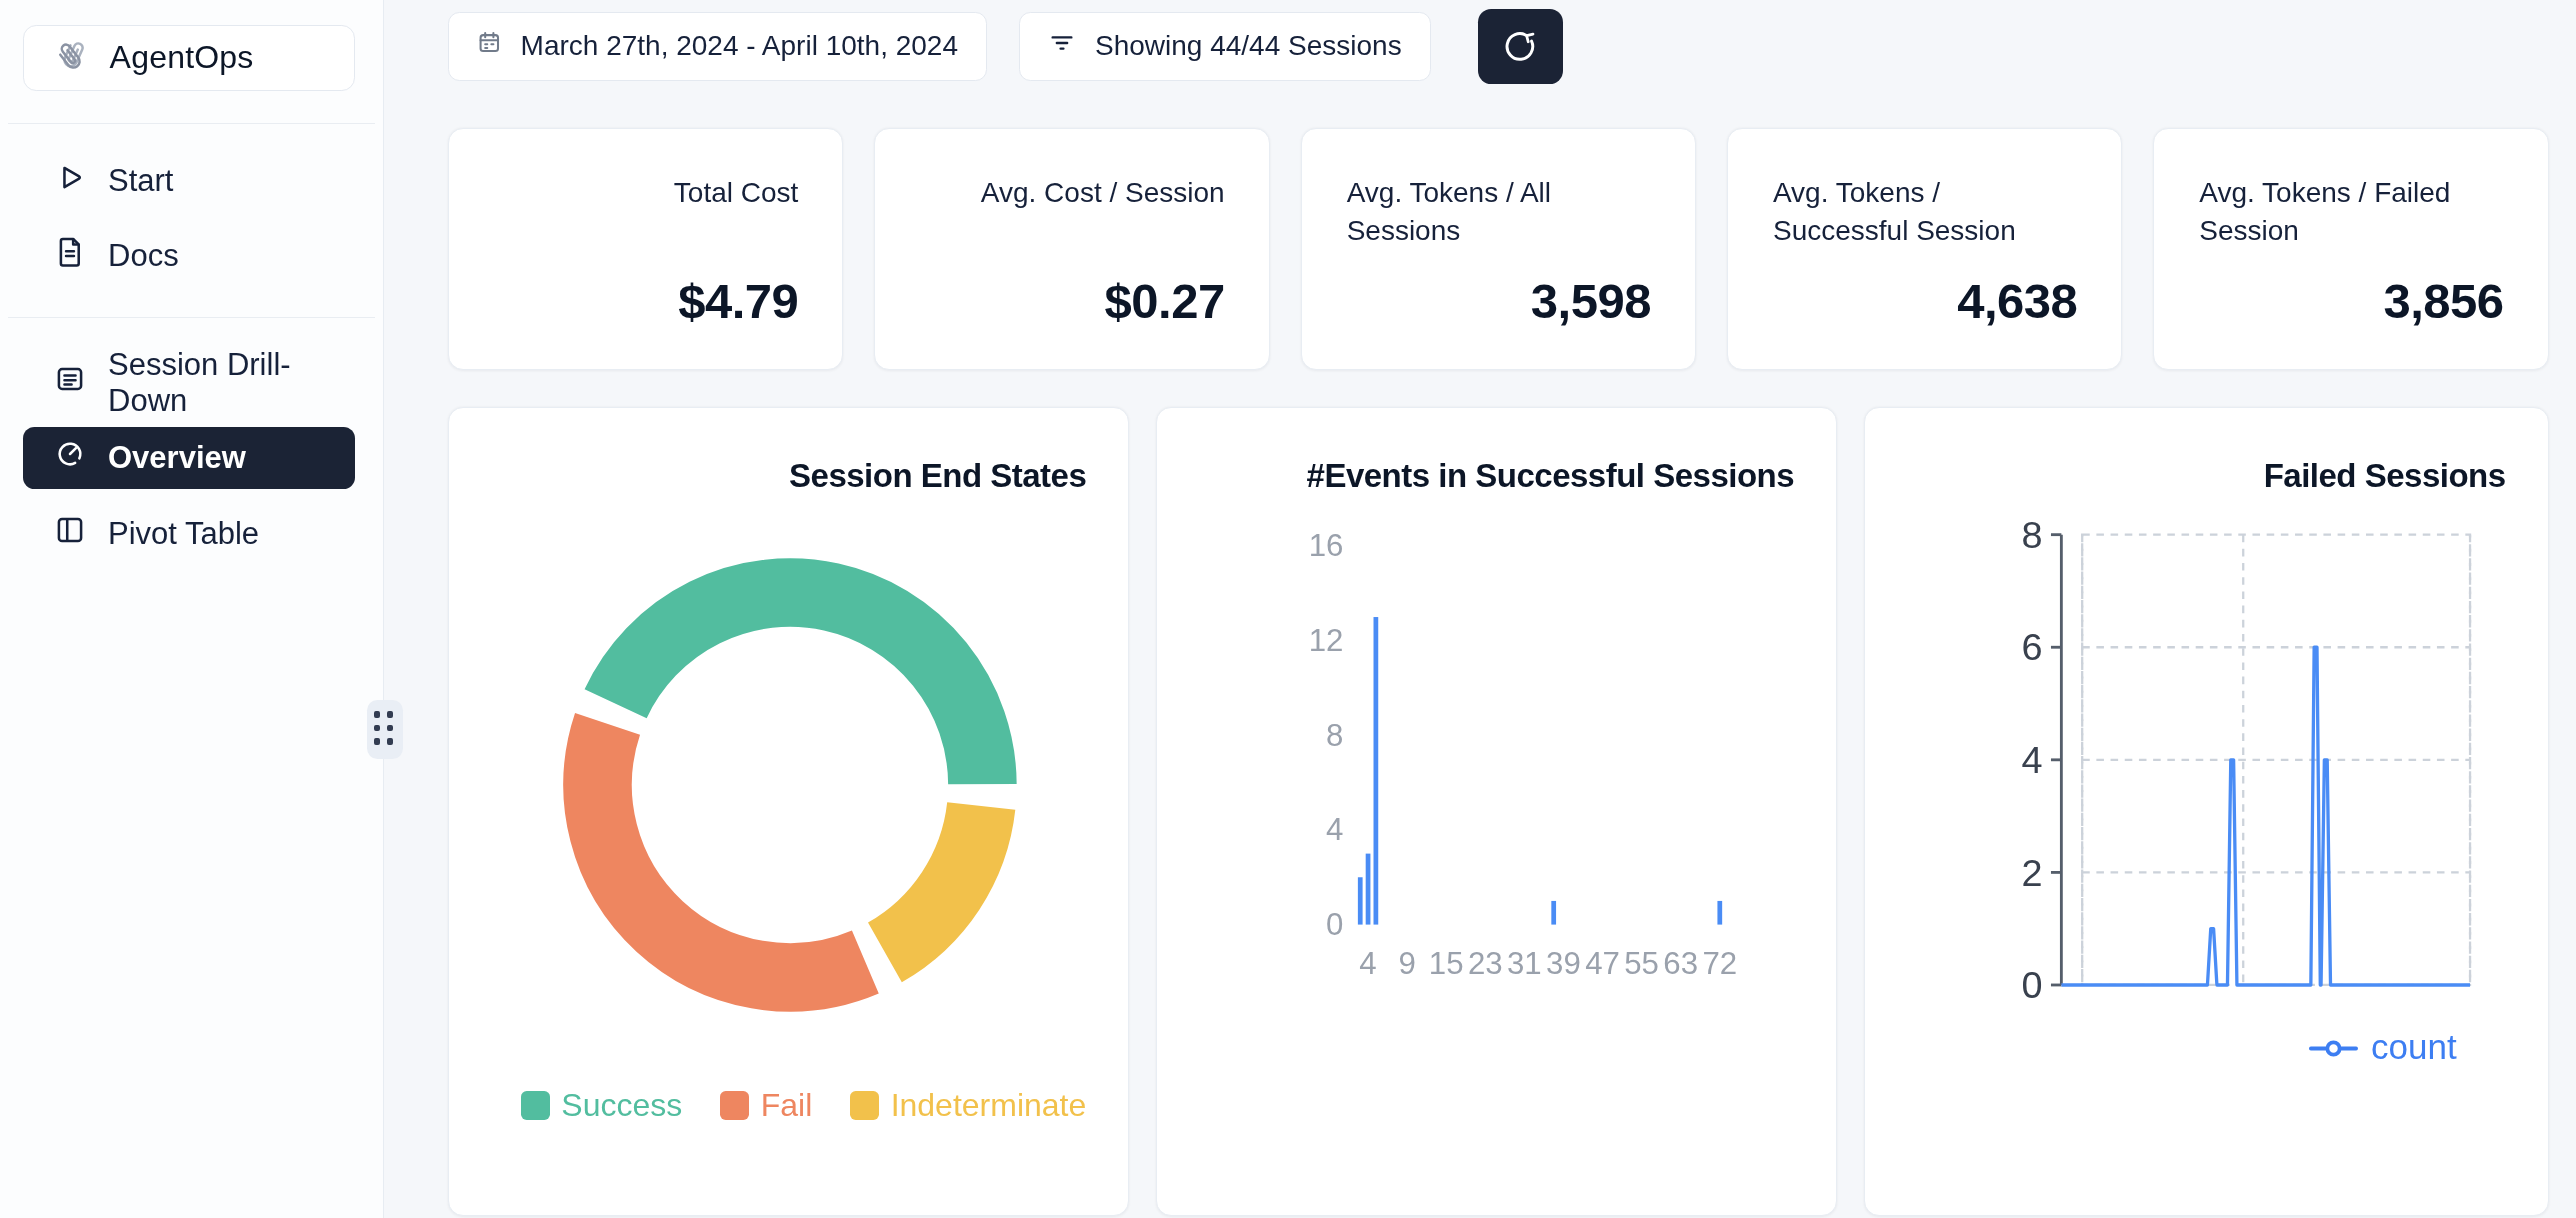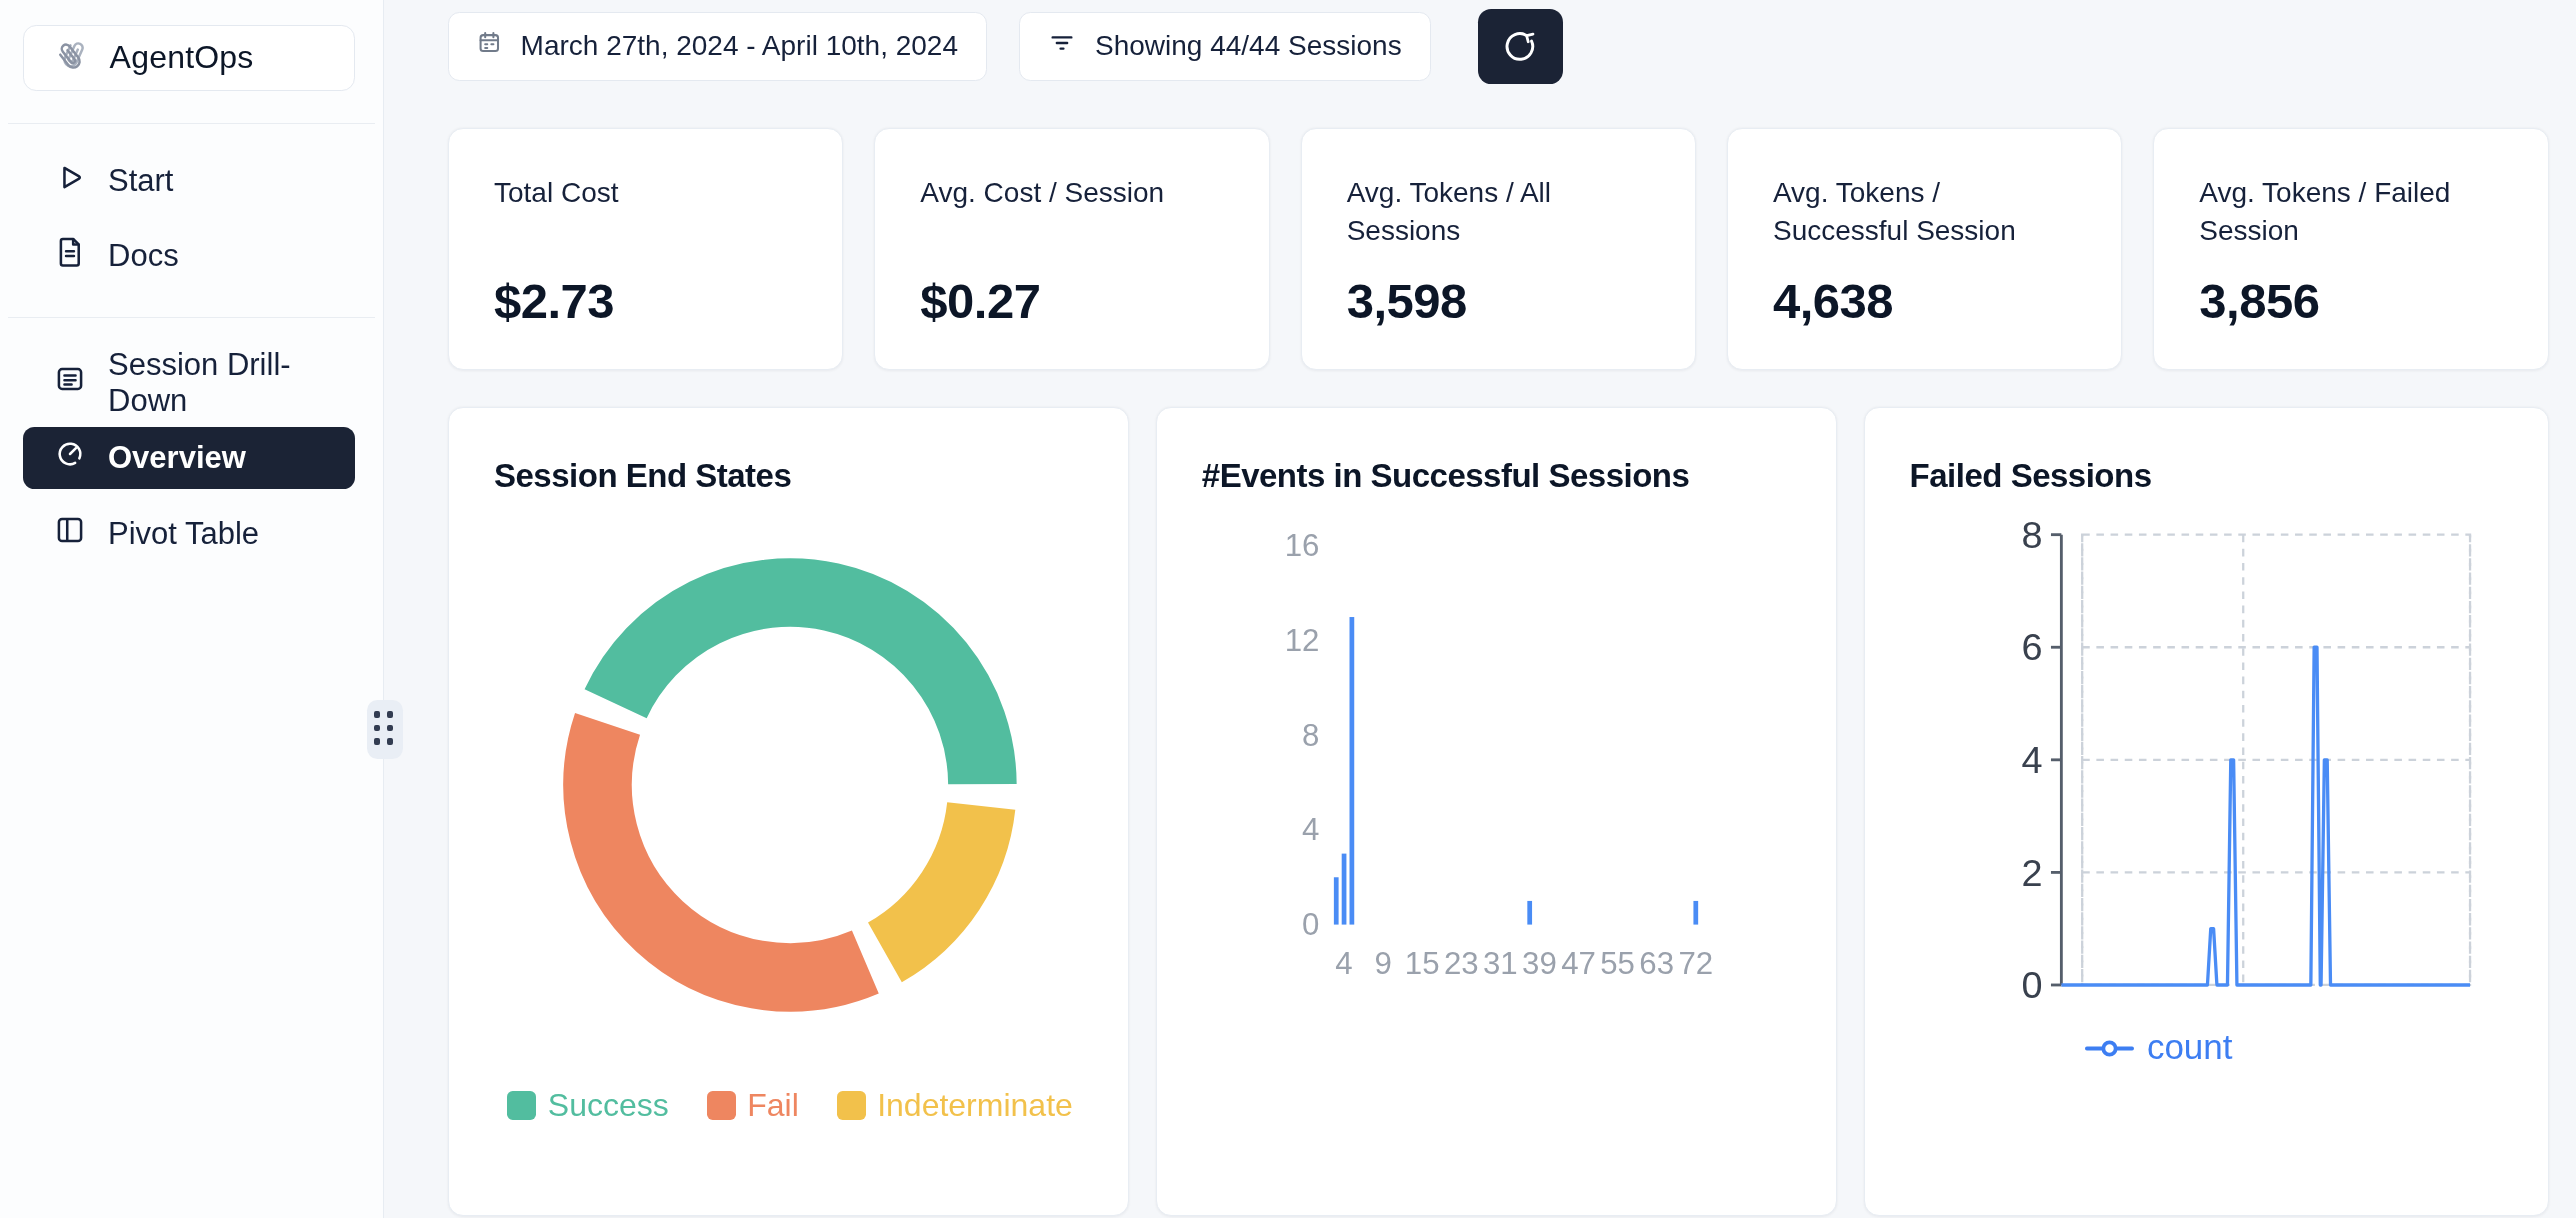--- a/index.html
+++ b/index.html
@@ -29,21 +29,21 @@
   .main{position:absolute;left:386px;top:0;width:2190px;height:1186px;padding:8.5px 27.4px 0 62px;}
   .topbar{display:flex;align-items:center;}
   .chip{height:69px;background:#fff;border:1.9px solid #e4e9f0;border-radius:11.4px;display:flex;
     align-items:center;gap:19px;padding:0 28px;font-size:28px;font-weight:500;color:#16213a;cursor:pointer;}
   .chip + .chip{margin-left:32px;}
   .refresh-btn{margin-left:47px;width:85px;height:75px;background:#1b2335;border:none;border-radius:13.2px;
     display:grid;place-items:center;cursor:pointer;}
 
   .stats{margin-top:44px;display:grid;grid-template-columns:repeat(5,1fr);gap:31px;}
   .card{background:#fff;border:1.9px solid #e8edf3;border-radius:15px;
-    box-shadow:0 0.9px 2.8px rgba(16,24,40,.06);}
+    box-shadow:0 0.9px 2.8px rgba(16,24,40,.06);align-items:flex-end;}
   .stat-card{height:242px;padding:45px 44px 40px 45px;display:flex;flex-direction:column;}
   .stat-label{font-size:28px;line-height:38px;color:#16213a;font-weight:500;max-width:312px;}
   .stat-value{margin-top:auto;font-size:49px;font-weight:800;letter-spacing:-0.5px;color:#0c1627;}
 
   .charts{margin-top:37px;display:grid;grid-template-columns:repeat(3,1fr);gap:26.5px;}
   .chart-card{height:809px;padding:42px 42px 0 45px;display:flex;flex-direction:column;position:relative;}
   .chart-title{font-size:33px;line-height:51px;font-weight:700;letter-spacing:-0.5px;color:#0c1627;}
 
   .donut-wrap{margin:38px auto 0 auto;}
   .pie-legend{margin-top:auto;margin-bottom:91px;display:flex;justify-content:center;gap:38px;}
@@ -173,21 +173,21 @@
           <path d="M31.2 13.7 A 14 14 0 1 0 36.6 19.8"></path>
           <path d="M31.2 13.7 l7 -1.6 M31.2 13.7 l1.8 6.8" stroke-width="3"></path>
         </svg>
       </span>
     </button>
   </div>
 
   <section class="stats">
     <div class="card stat-card">
       <div class="stat-label">Total Cost</div>
-      <div class="stat-value">$2.73</div>
+      <div class="stat-value">$4.79</div>
     </div>
     <div class="card stat-card">
       <div class="stat-label">Avg. Cost / Session</div>
       <div class="stat-value">$0.27</div>
     </div>
     <div class="card stat-card">
       <div class="stat-label">Avg. Tokens / All Sessions</div>
       <div class="stat-value">3,598</div>
     </div>
     <div class="card stat-card">

